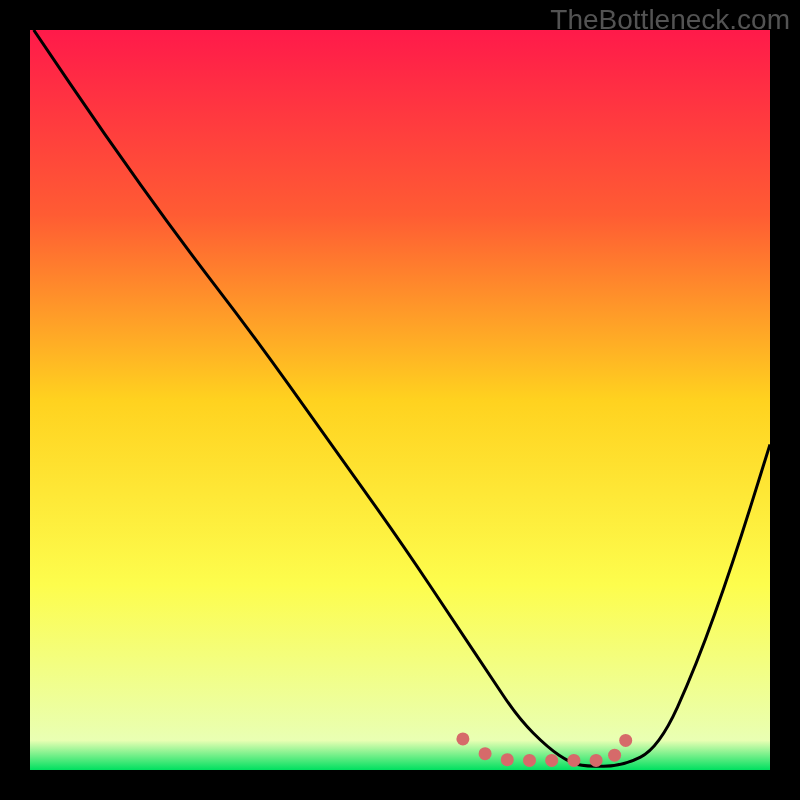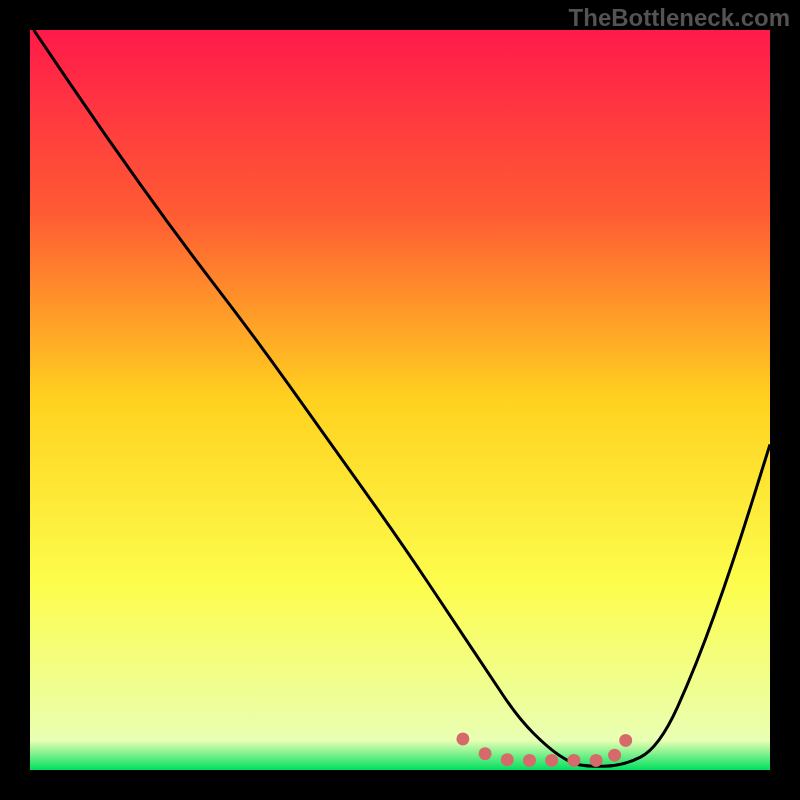--- a/index.html
+++ b/index.html
@@ -9,22 +9,22 @@
     height: 800px;
     background: #000;
     font-family: Arial, Helvetica, sans-serif;
     position: relative;
   }
   .watermark {
     position: absolute;
     top: 4px;
     right: 10px;
     color: #535353;
-    font-size: 24px;
-    font-weight: bold;
+    font-size: 28px;
+    font-weight: normal;
     z-index: 10;
   }
   .plot-wrap {
     position: absolute;
     top: 30px;
     left: 30px;
     width: 740px;
     height: 740px;
   }
   svg { display: block; }

